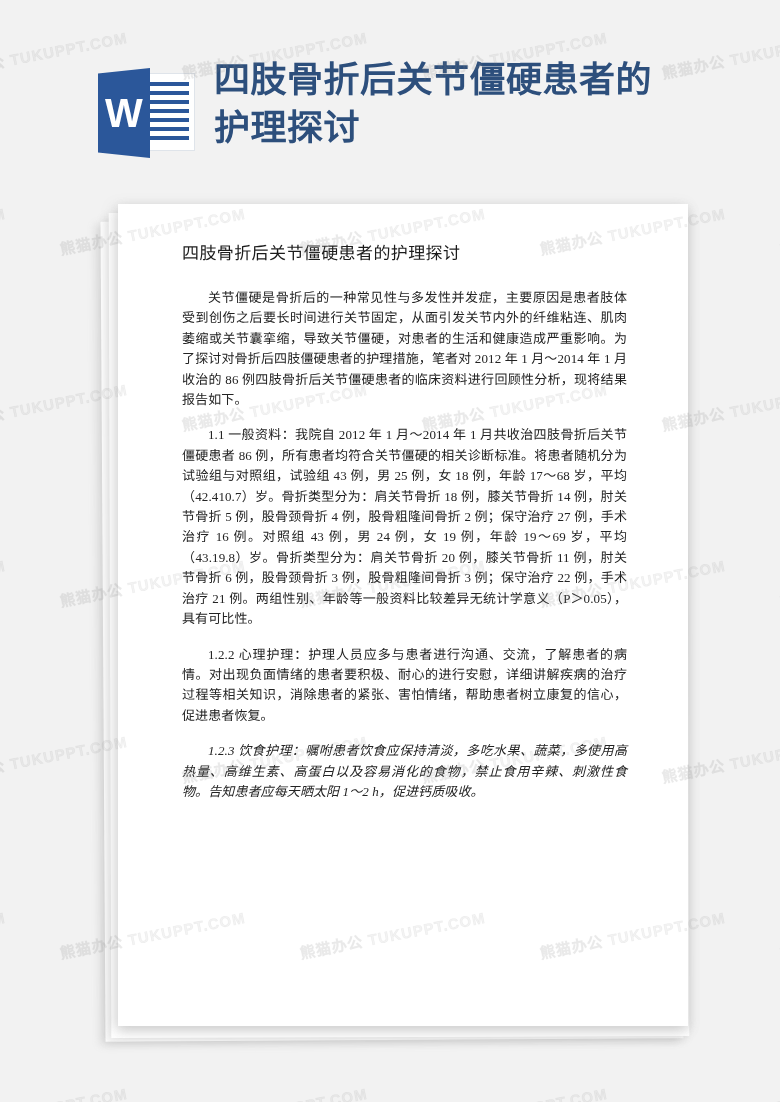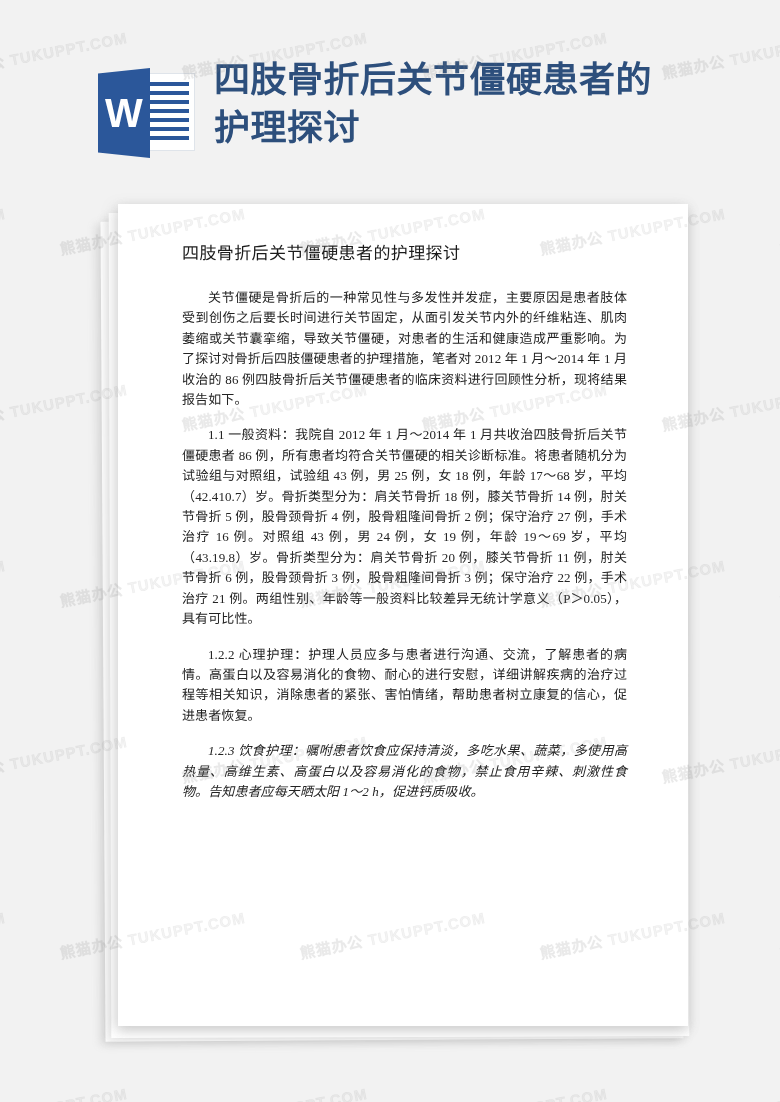--- a/index.html
+++ b/index.html
@@ -214,21 +214,21 @@
 
       <div class="doc-title">四肢骨折后关节僵硬患者的护理探讨</div>
 
       <p class="para">关节僵硬是骨折后的一种常见性与多发性并发症，主要原因是患者肢体受到创伤之后要长时间进行关节固定，从面引发关节内外的纤维粘连、肌肉萎缩或关节囊挛缩，导致关节僵硬，对患者的生活和健康造成严重影响。为了探讨对骨折后四肢僵硬患者的护理措施，笔者对 2012 年 1 月～2014 年 1 月收治的 86 例四肢骨折后关节僵硬患者的临床资料进行回顾性分析，现将结果报告如下。</p>
 
 
       <p class="para">1.1 一般资料：我院自 2012 年 1 月～2014 年 1 月共收治四肢骨折后关节僵硬患者 86 例，所有患者均符合关节僵硬的相关诊断标准。将患者随机分为试验组与对照组，试验组 43 例，男 25 例，女 18 例，年龄 17～68 岁，平均（42.410.7）岁。骨折类型分为：肩关节骨折 18 例，膝关节骨折 14 例，肘关节骨折 5 例，股骨颈骨折 4 例，股骨粗隆间骨折 2 例；保守治疗 27 例，手术治疗 16 例。对照组 43 例，男 24 例，女 19 例，年龄 19～69 岁，平均（43.19.8）岁。骨折类型分为：肩关节骨折 20 例，膝关节骨折 11 例，肘关节骨折 6 例，股骨颈骨折 3 例，股骨粗隆间骨折 3 例；保守治疗 22 例，手术治疗 21 例。两组性别、年龄等一般资料比较差异无统计学意义（P＞0.05），具有可比性。</p>
 
 
 
-      <p class="para">1.2.2 心理护理：护理人员应多与患者进行沟通、交流，了解患者的病情。高蛋白以及容易消化的食物、耐心的进行安慰，详细讲解疾病的治疗过程等相关知识，消除患者的紧张、害怕情绪，帮助患者树立康复的信心，促进患者恢复。</p>
+      <p class="para">1.2.2 心理护理：护理人员应多与患者进行沟通、交流，了解患者的病情。对出现负面情绪的患者要积极、耐心的进行安慰，详细讲解疾病的治疗过程等相关知识，消除患者的紧张、害怕情绪，帮助患者树立康复的信心，促进患者恢复。</p>
 
       <p class="para">1.2.3 饮食护理：嘱咐患者饮食应保持清淡，多吃水果、蔬菜，多使用高热量、高维生素、高蛋白以及容易消化的食物，禁止食用辛辣、刺激性食物。告知患者应每天晒太阳 1～2 h，促进钙质吸收。</p>
 
     </div>
   </div>
 </div>
 
 <div class="wm-layer" id="wm-layer">
     <span class="wm" style="left: -60px; top: 62px;">熊猫办公 TUKUPPT.COM</span>
     <span class="wm" style="left: 180px; top: 62px;">熊猫办公 TUKUPPT.COM</span>

